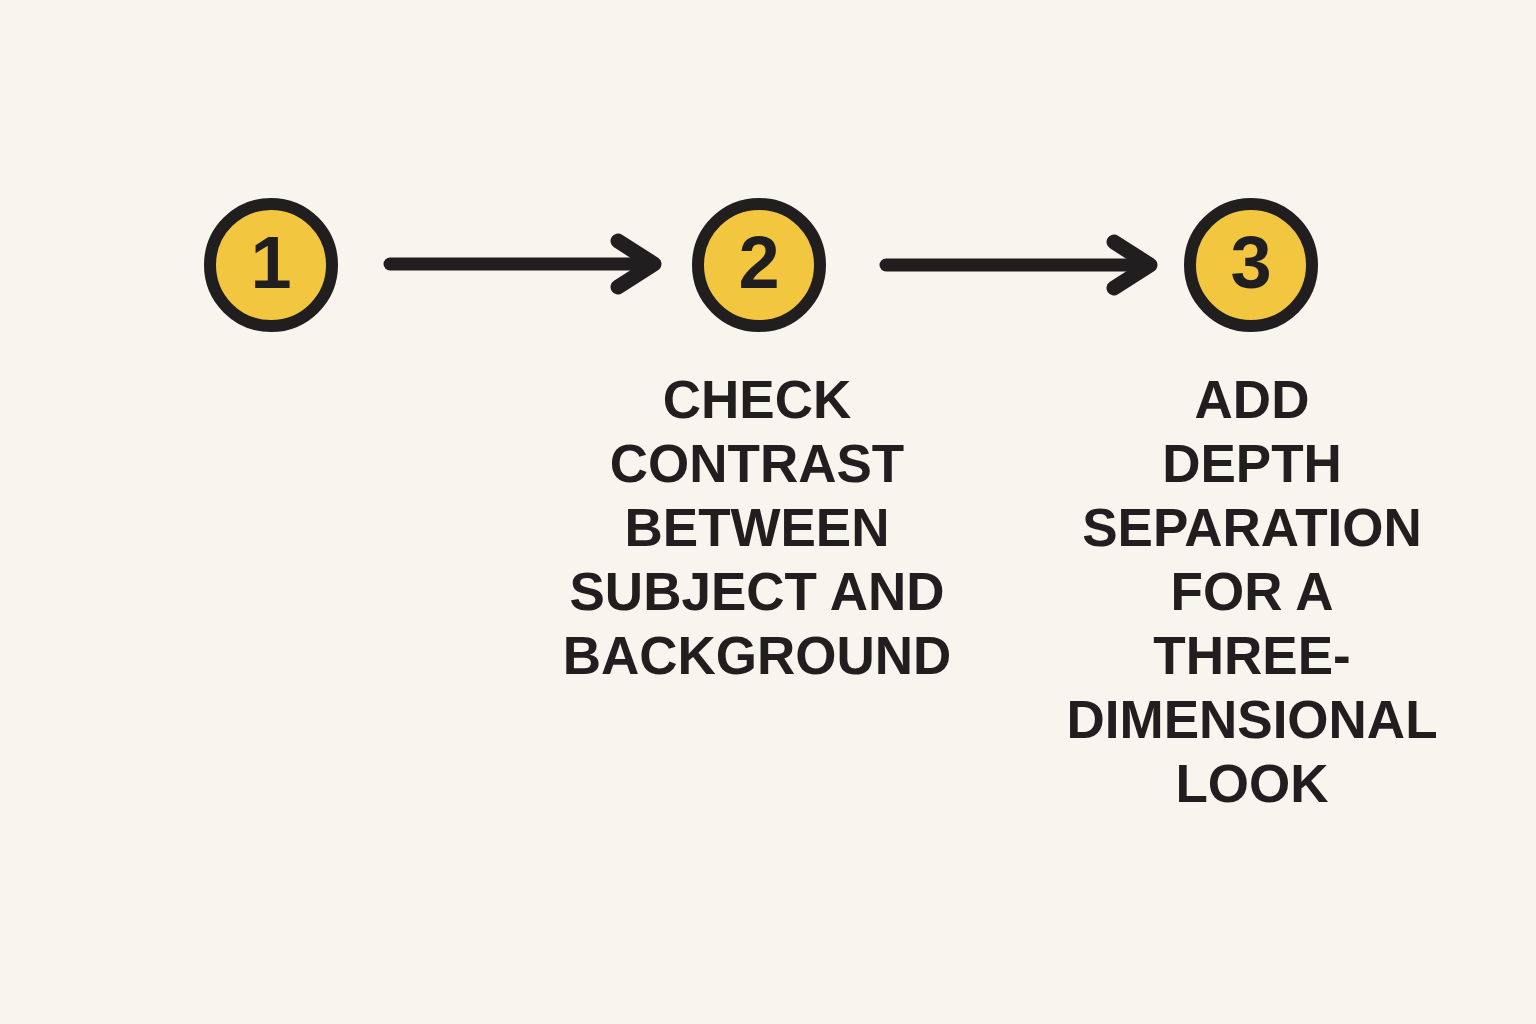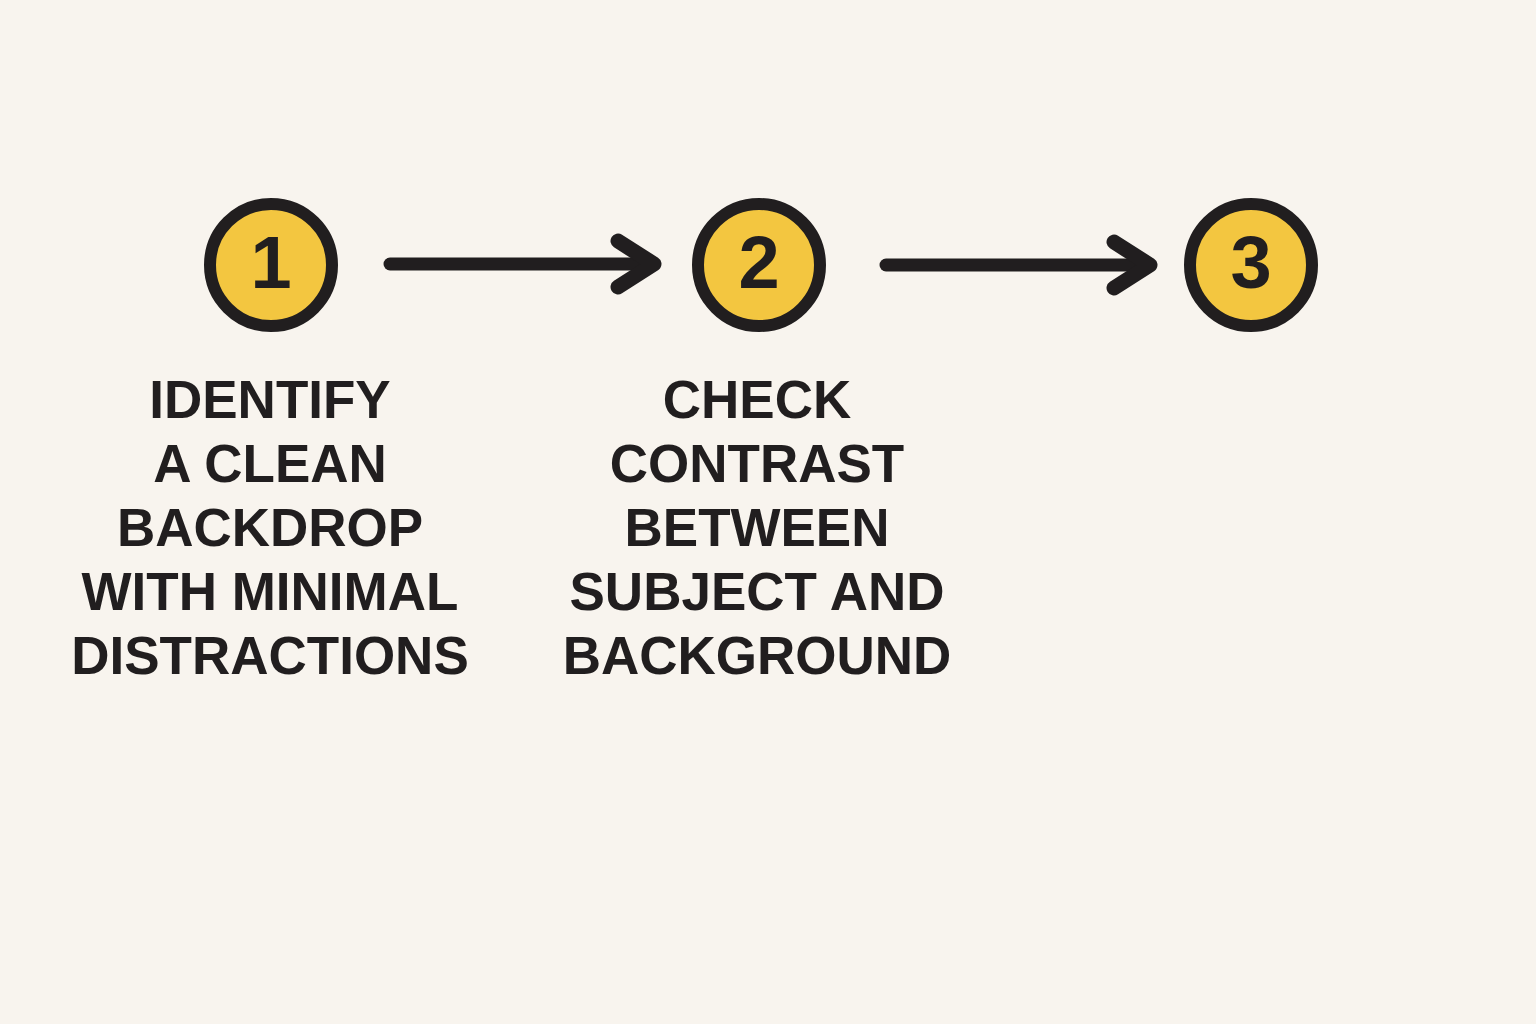--- a/index.html
+++ b/index.html
@@ -80,24 +80,26 @@
   <svg class="arrow arrow-1" viewBox="0 0 280 64">
     <path d="M8 32 H 258" stroke="#211e1f" stroke-width="13" stroke-linecap="round" fill="none"></path>
     <path d="M236 9 L272 32 L236 55" stroke="#211e1f" stroke-width="15" stroke-linecap="round" stroke-linejoin="round" fill="none"></path>
   </svg>
 
   <svg class="arrow arrow-2" viewBox="0 0 280 64">
     <path d="M8 32 H 258" stroke="#211e1f" stroke-width="13" stroke-linecap="round" fill="none"></path>
     <path d="M236 9 L272 32 L236 55" stroke="#211e1f" stroke-width="15" stroke-linecap="round" stroke-linejoin="round" fill="none"></path>
   </svg>
 
-  <div class="step-label label-1">IDENTIFY
-A CLEAN
-BACKDROP
-WITH MINIMAL
-DISTRACTIONS</div>
   <div class="step-label label-2">CHECK
 CONTRAST
 BETWEEN
 SUBJECT AND
 BACKGROUND</div>
+  <div class="step-label label-3">ADD
+DEPTH
+SEPARATION
+FOR A
+THREE-
+DIMENSIONAL
+LOOK</div>
 
 </div>
 
 </body></html>

